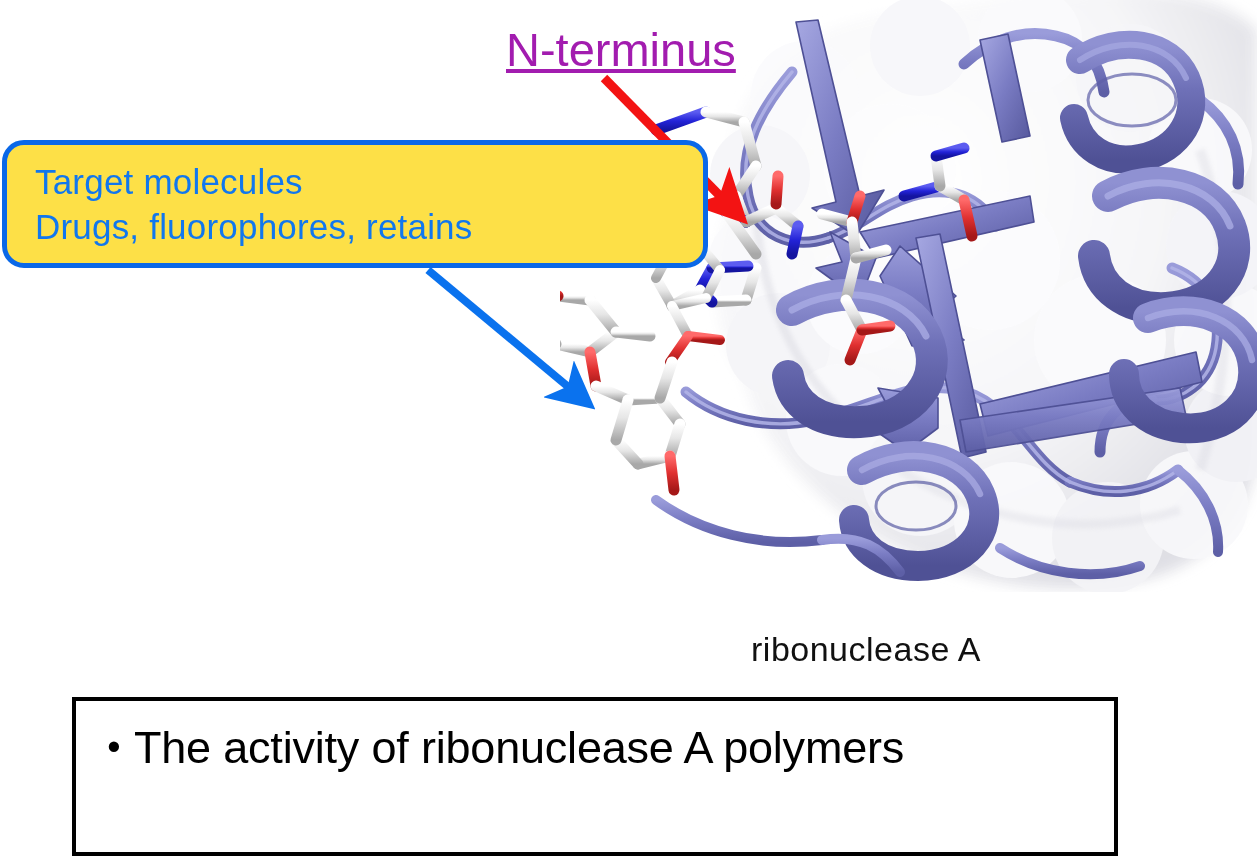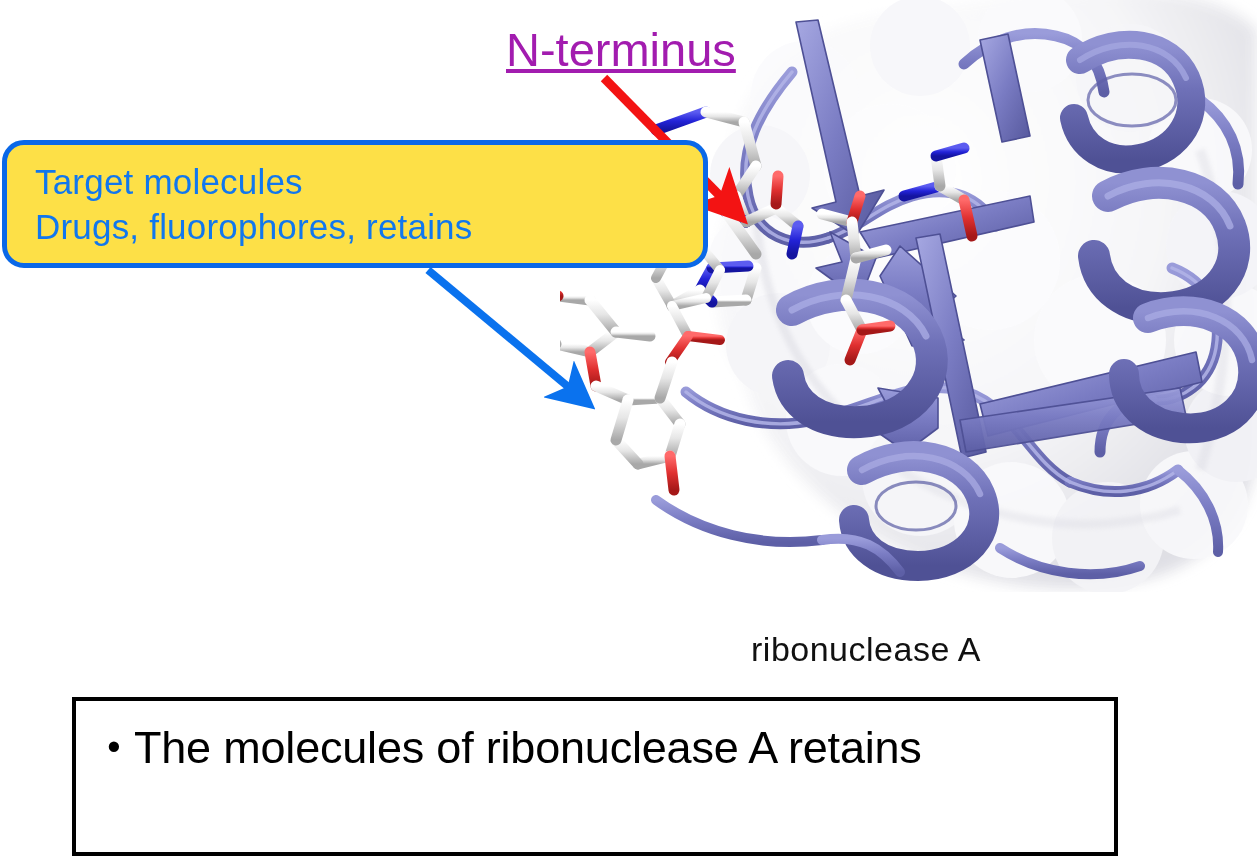--- a/index.html
+++ b/index.html
@@ -296,18 +296,18 @@
       <div class="line">Drugs, fluorophores, retains</div>
     </div>
   </div>
 
   <div id="protein-caption">ribonuclease A</div>
 
   <div id="statement-box">
     <div id="statement-row">
       <div id="statement-bullet">•</div>
       <div id="statement-text">
-        <span class="l">The molecules of ribonuclease A retains</span>
+        <span class="l">The activity of ribonuclease A polymers</span>
       </div>
     </div>
   </div>
 
 </div>
 
 </body></html>

